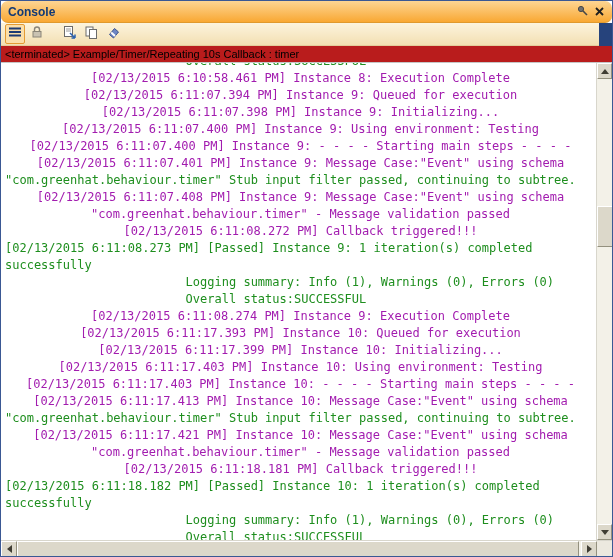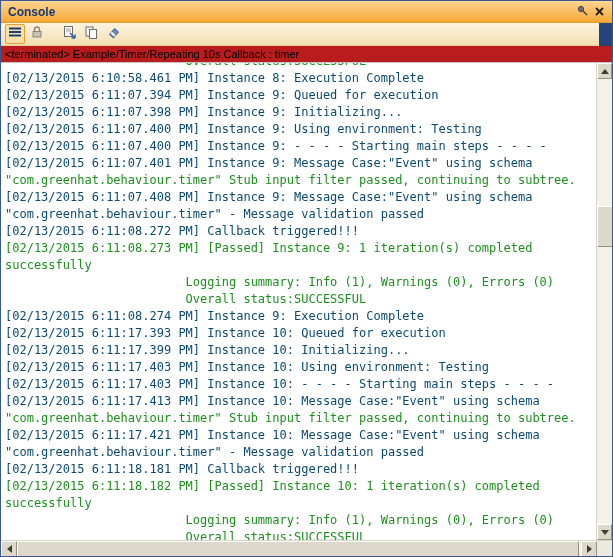--- a/index.html
+++ b/index.html
@@ -11,20 +11,21 @@
     font-family:"Liberation Sans",sans-serif;
     overflow:hidden;background:#fff;
   }
   
   .titlebar{
     height:22px;flex:0 0 22px;
     background:linear-gradient(#FDD593,#F9A833);
     display:flex;align-items:center;
     padding:0 4px 0 7px;
     border-bottom:1px solid #E09A2E;
+    border-radius:7px;
   }
   .title{font-size:12px;font-weight:bold;color:#123A75;flex:1;}
   .tb-btn{width:17px;height:17px;display:flex;align-items:center;justify-content:center;cursor:default;}
   
   .toolbar{
     height:23px;flex:0 0 23px;
     background:linear-gradient(#FCF4DE,#F3DFB2);
     display:flex;align-items:center;
     padding-left:4px;position:relative;
     border-bottom:1px solid #E3CD9B;
@@ -39,21 +40,21 @@
     font-size:11px;color:#000;padding:2px 0 0 4px;
     white-space:nowrap;overflow:hidden;
   }
   
   .console-wrap{flex:1;display:flex;background:#fff;border-top:1px solid #C6C6C6;min-height:0;}
   .console-text{
     flex:1;overflow:hidden;padding-left:4px;
     font-family:"DejaVu Sans Mono",monospace;font-size:12px;line-height:17px;
     white-space:pre;
   }
-  .console-line.info{color:#0c4a6e;}
+  .console-line.info{color:#a21caf;text-align:center;}
   .console-line.success{color:#1E8E1E;}
   .console-line.partial{margin-top:-10px;}
   
   .vscroll{width:16px;flex:0 0 16px;background:#F3F1E8;border-left:1px solid #D8D6CC;display:flex;flex-direction:column;}
   .scroll-btn{
     height:16px;flex:0 0 16px;width:100%;
     background:#DCD8CA;
     border:1px solid;border-color:#FFFFFF #94917F #94917F #FFFFFF;
     display:flex;align-items:center;justify-content:center;
   }

